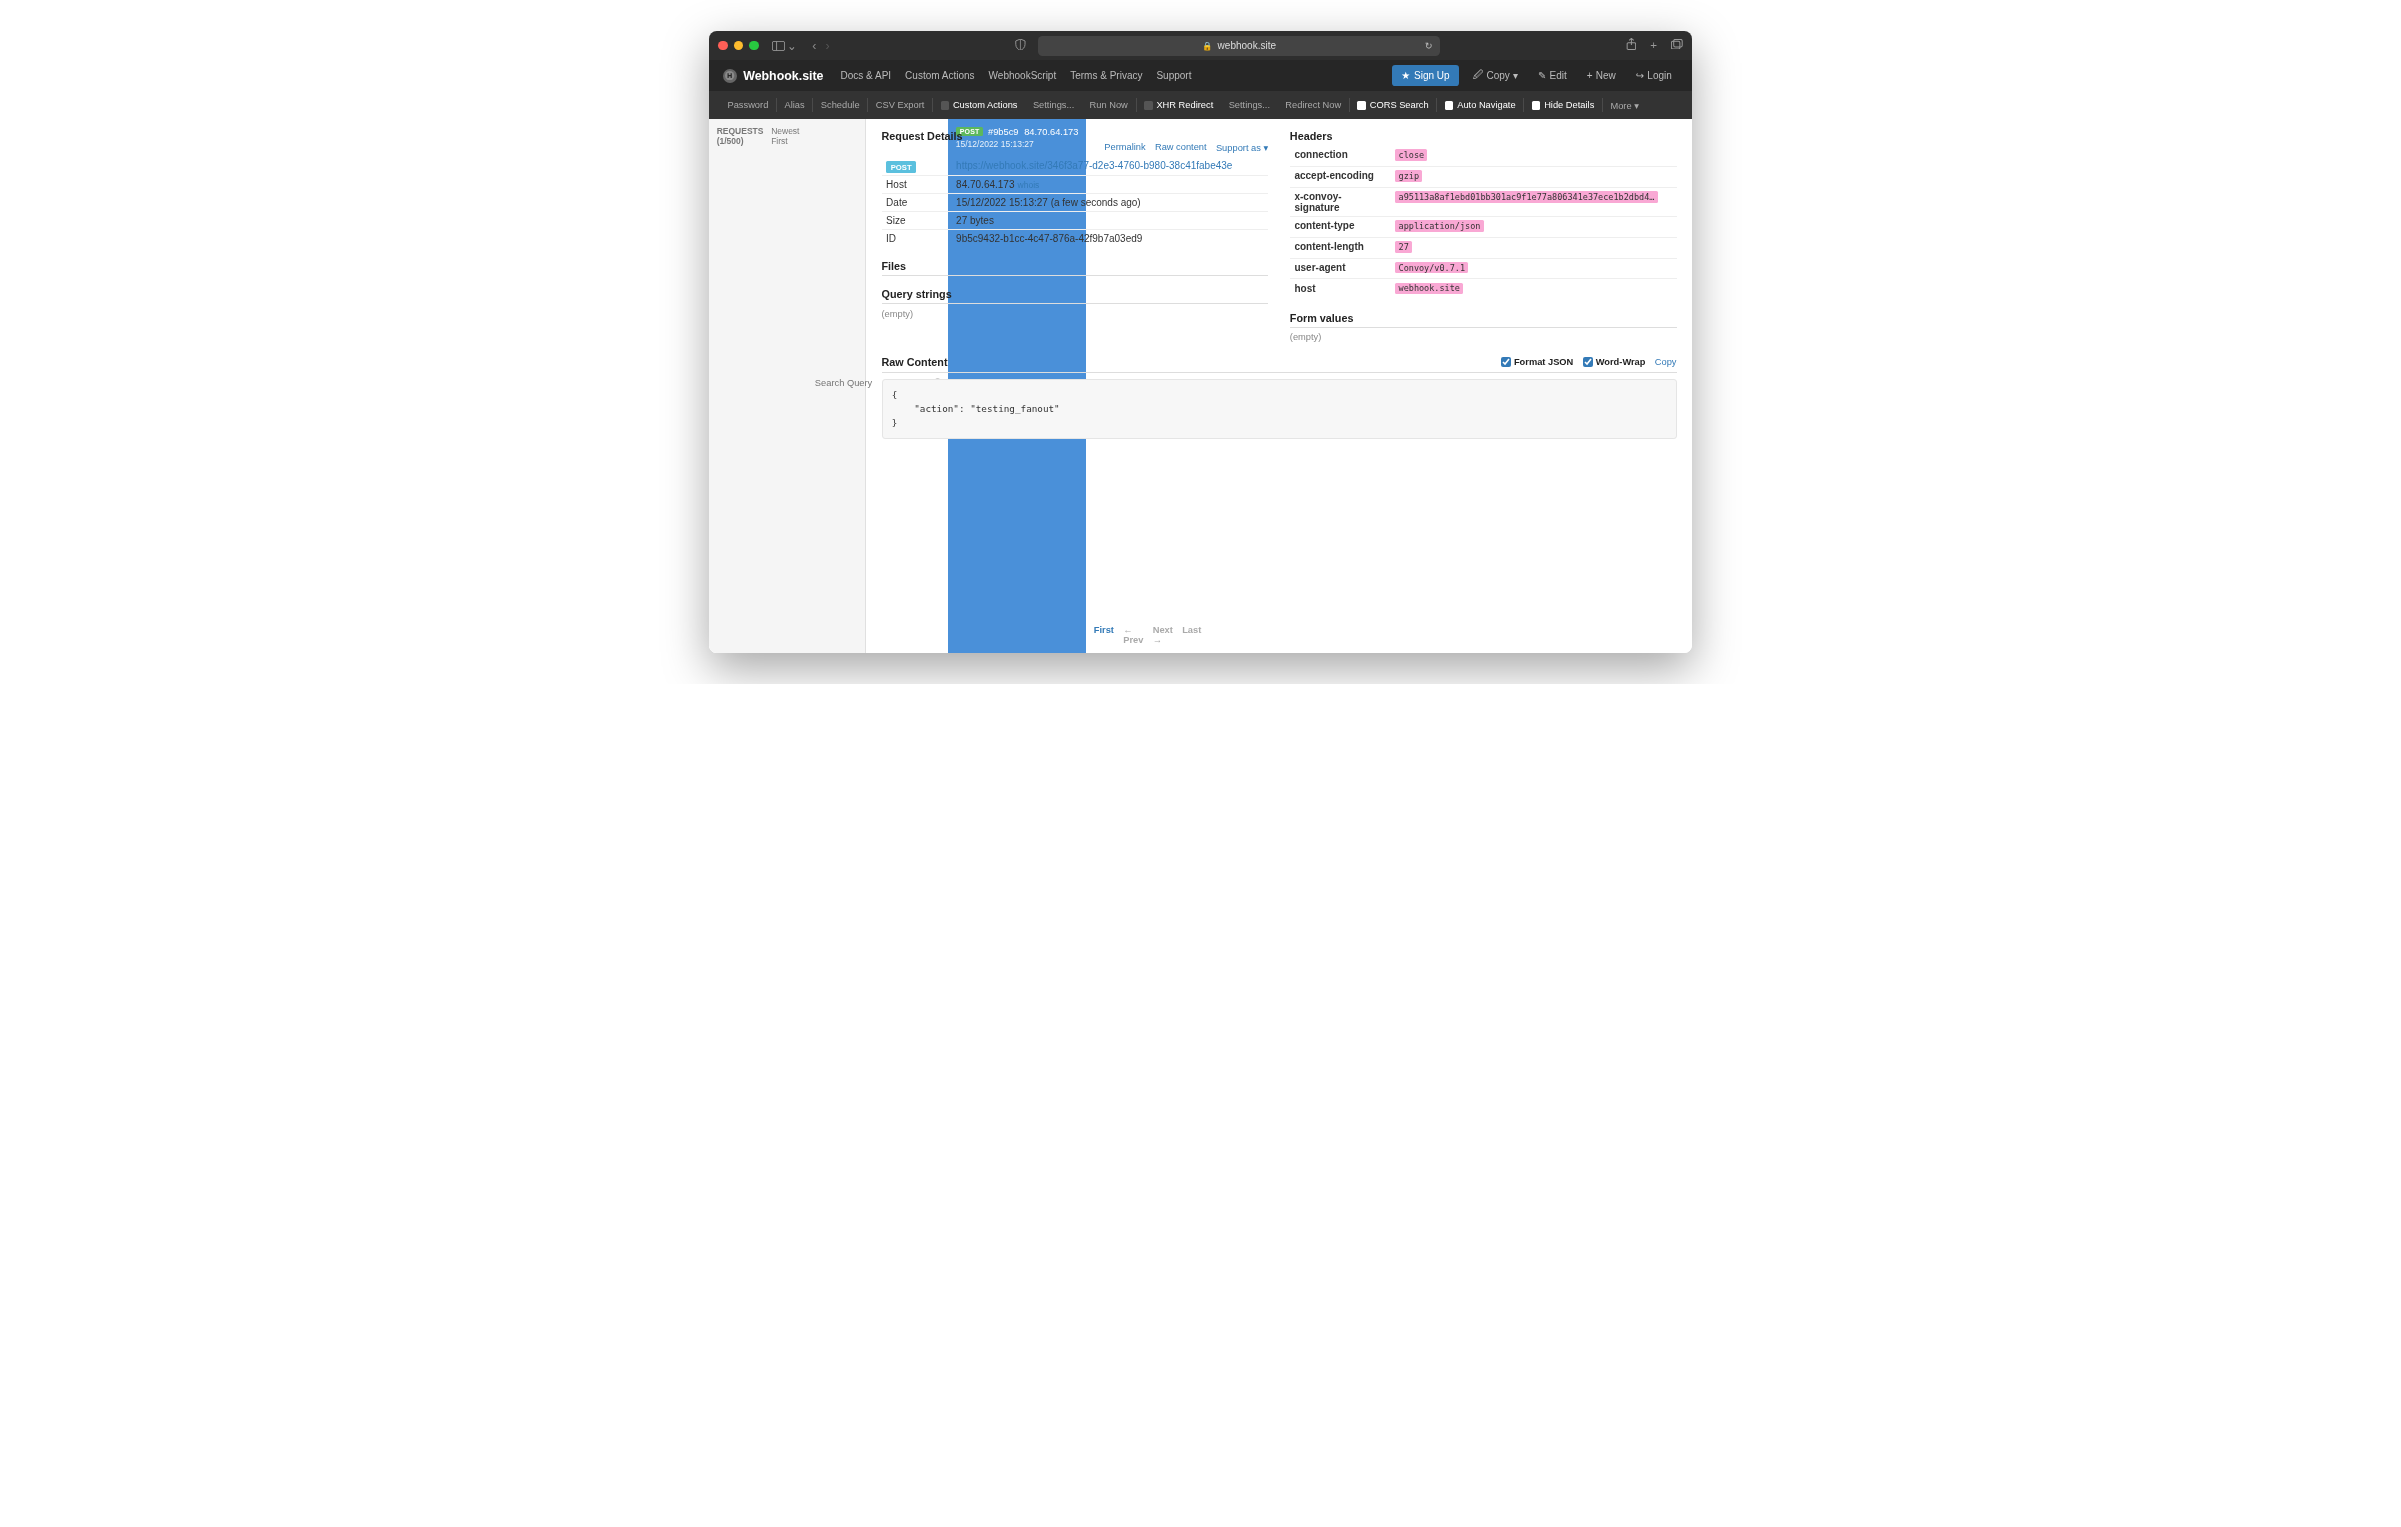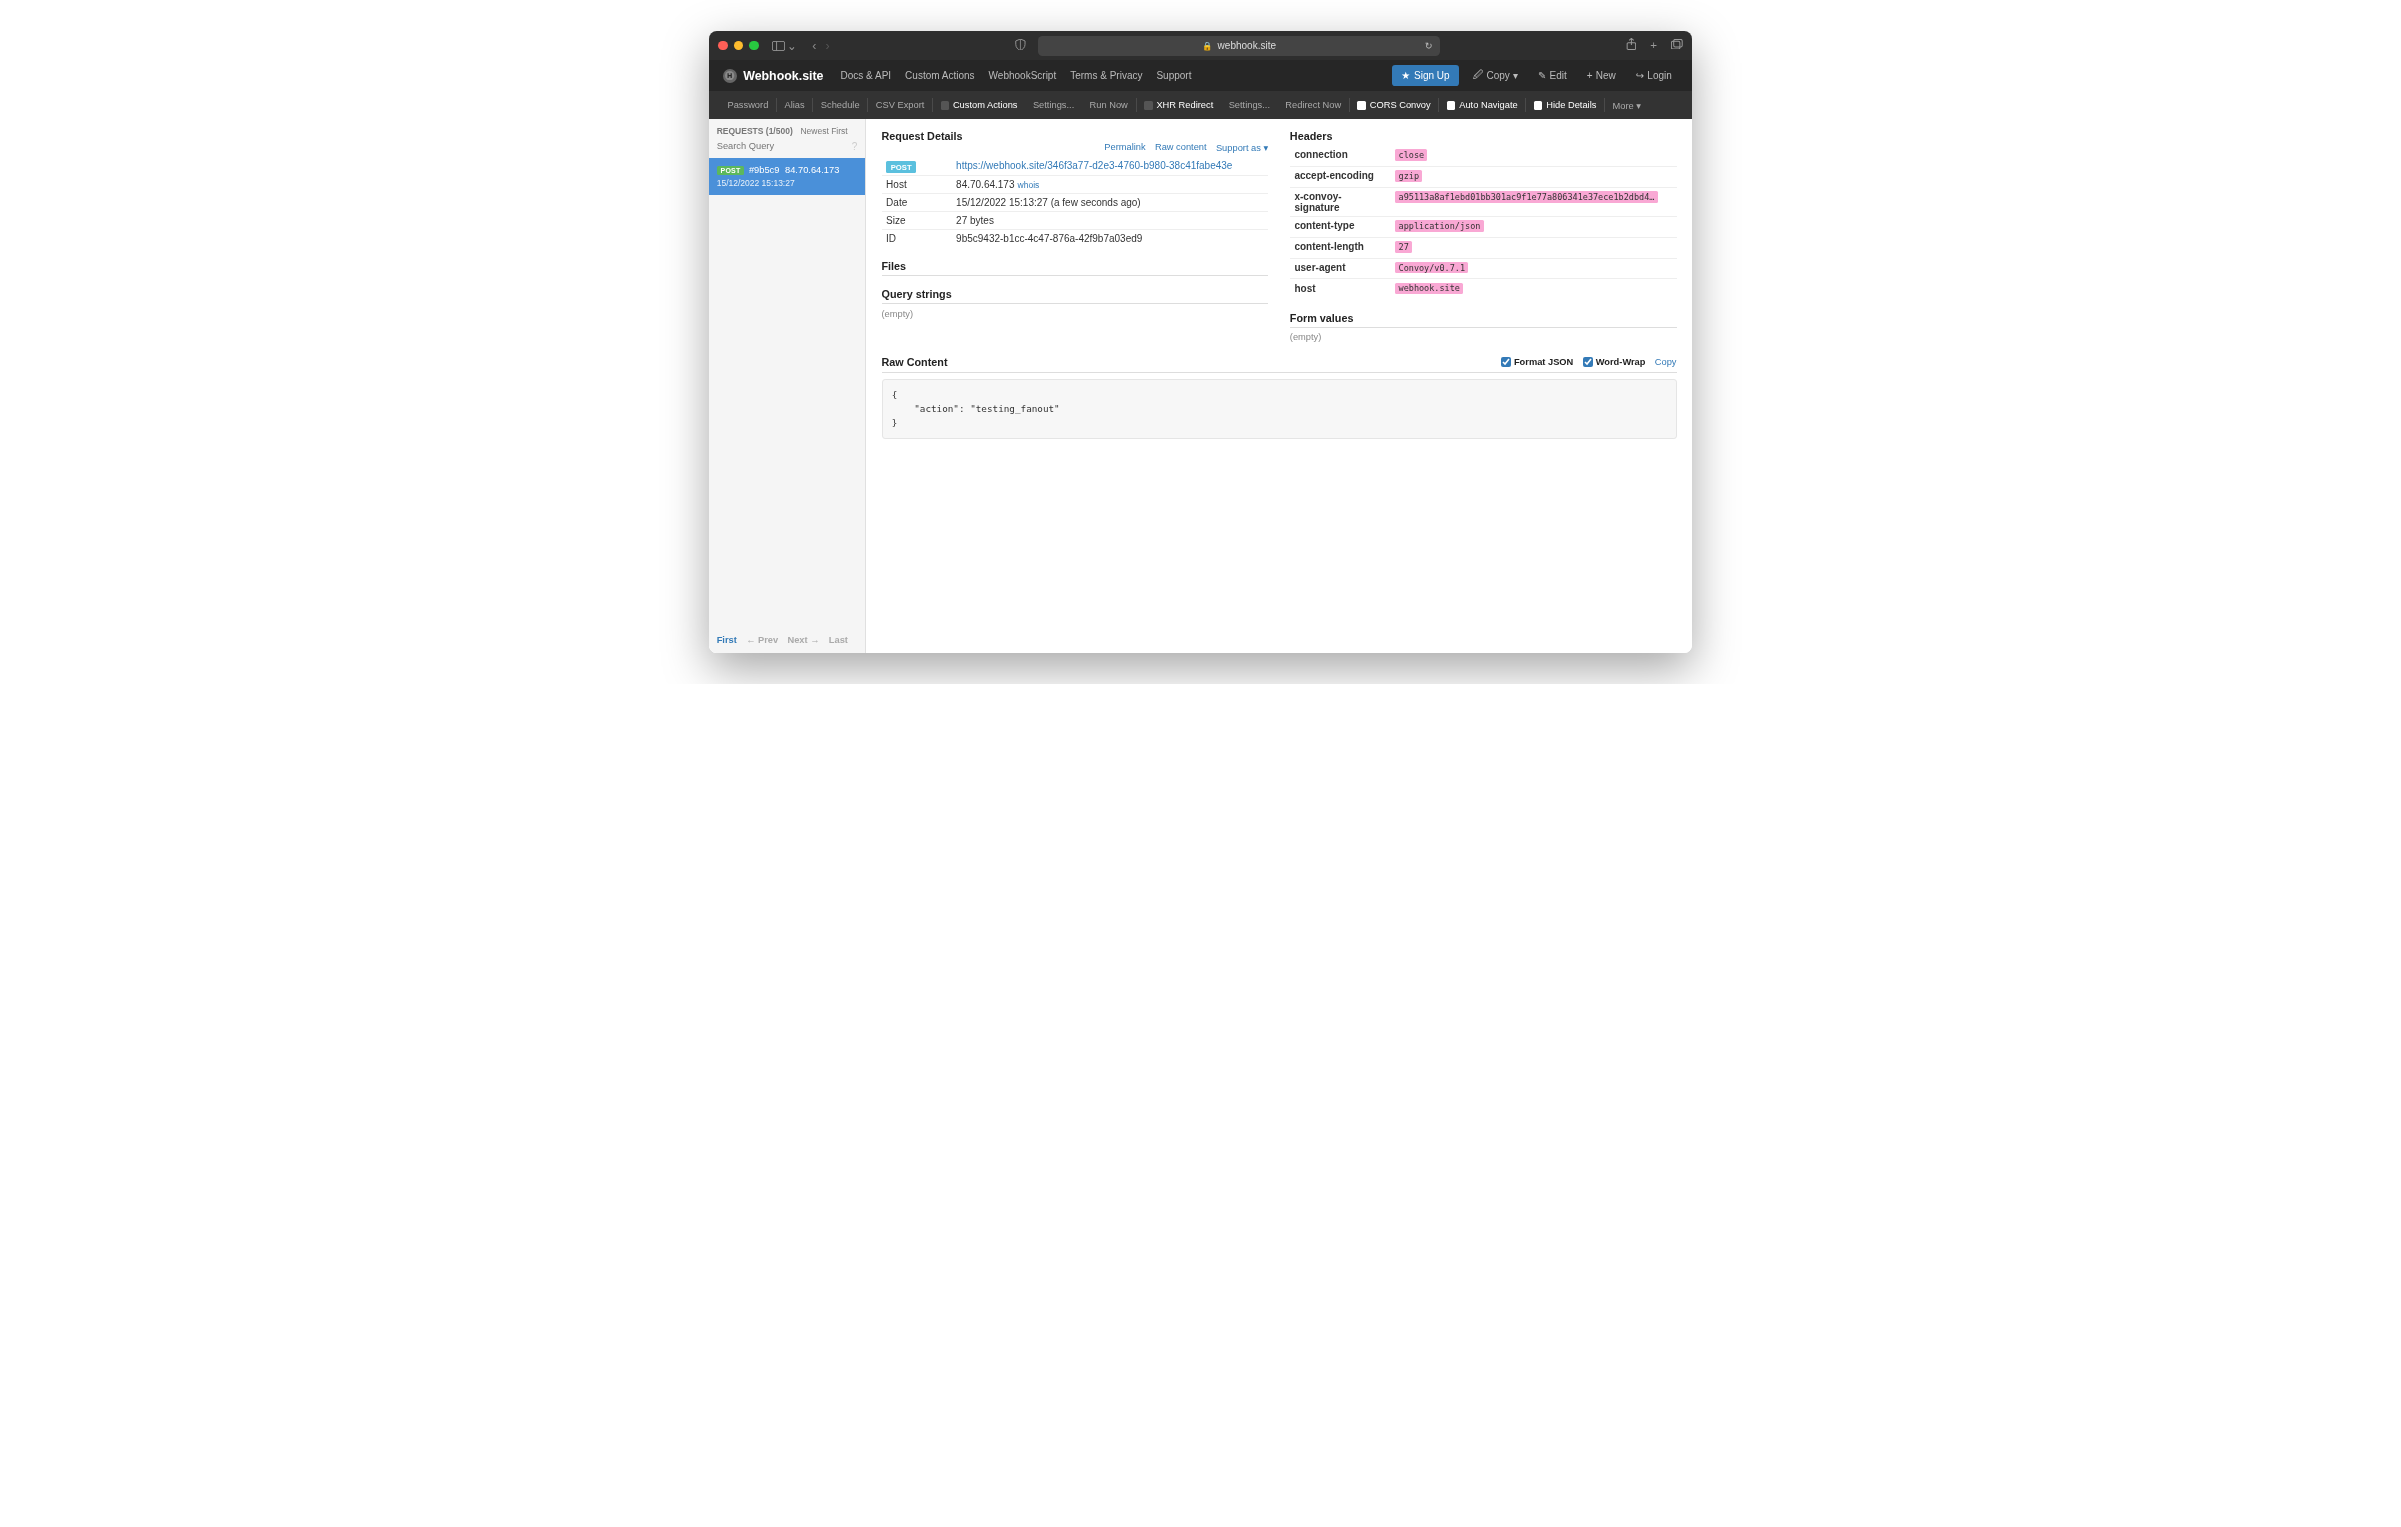--- a/index.html
+++ b/index.html
@@ -29,21 +29,21 @@
     .nav-right .nav-btn { color: #bbb; padding: 4.6px 6.2px; display: flex; align-items: center; gap: 3.1px; }
 
     .toolbar { background: #333333; height: 28px; display: flex; align-items: center; padding: 0 10.8px; color: #aaa; font-size: 9.3px; gap: 0; }
     .toolbar .tb-item { padding: 0 7.7px; color: #aaa; cursor: pointer; }
     .toolbar .divider { width: 0.8px; height: 14px; background: #4a4a4a; }
     .toolbar .cb { width: 8.5px; height: 8.5px; background: #555; display: inline-block; margin-right: 3.9px; vertical-align: middle; border-radius: 1.5px; }
     .toolbar .cb-white { background: #fff; }
     .toolbar .strong { color: #fff; font-weight: 500; }
 
     .main { display: flex; height: 534px; background: #fff; }
-    .sidebar { width: 157px; background: #f5f5f5; border-right: 0.8px solid #e0e0e0; display: flex; flex-direction: column; }
+    .sidebar { width: 157px; background: #f5f5f5; border-right: 0.8px solid #e0e0e0; display: flex; flex-direction: row; }
     .sidebar-header { padding: 7px 7.7px 4.6px; font-size: 8.5px; color: #666; display: flex; gap: 7.7px; align-items: baseline; }
     .sidebar-header .count { color: #777; font-weight: 600; }
     .sidebar-header .sort { color: #777; font-weight: 500; }
     .search-row { padding: 0 7.7px 6.2px; display: flex; align-items: center; }
     .search-row input { border: none; background: transparent; font-size: 9.3px; color: #777; flex: 1; outline: none; }
     .search-row .help-icon { color: #ccc; font-size: 10px; }
     .request-item { background: #4a90d9; color: #fff; padding: 7.7px 7.7px; font-size: 9.3px; cursor: pointer; }
     .request-item .badge { background: #5cb85c; color: #fff; font-size: 7px; padding: 0.8px 3.9px; border-radius: 1.5px; font-weight: 700; margin-right: 3.1px; letter-spacing: 0.2px; }
     .request-item .line1 { display: flex; align-items: center; gap: 1.5px; }
     .request-item .line2 { margin-top: 2.3px; font-size: 8.5px; color: #e8f1fa; }
@@ -179,21 +179,21 @@
     <span class="tb-item">CSV Export</span>
     <span class="divider"></span>
     <span class="tb-item"><span class="cb"></span><span class="strong">Custom Actions</span></span>
     <span class="tb-item">Settings...</span>
     <span class="tb-item">Run Now</span>
     <span class="divider"></span>
     <span class="tb-item"><span class="cb"></span><span class="strong">XHR Redirect</span></span>
     <span class="tb-item">Settings...</span>
     <span class="tb-item">Redirect Now</span>
     <span class="divider"></span>
-    <span class="tb-item"><span class="cb cb-white"></span><span class="strong">CORS Convoy</span></span>
+    <span class="tb-item"><span class="cb cb-white"></span><span class="strong">CORS Search</span></span>
     <span class="divider"></span>
     <span class="tb-item"><span class="cb cb-white"></span><span class="strong">Auto Navigate</span></span>
     <span class="divider"></span>
     <span class="tb-item"><span class="cb cb-white"></span><span class="strong">Hide Details</span></span>
     <span class="divider"></span>
     <span class="tb-item"><span>More</span> <span>▾</span></span>
   </div>
 
   <div class="main">
     <div class="sidebar">

